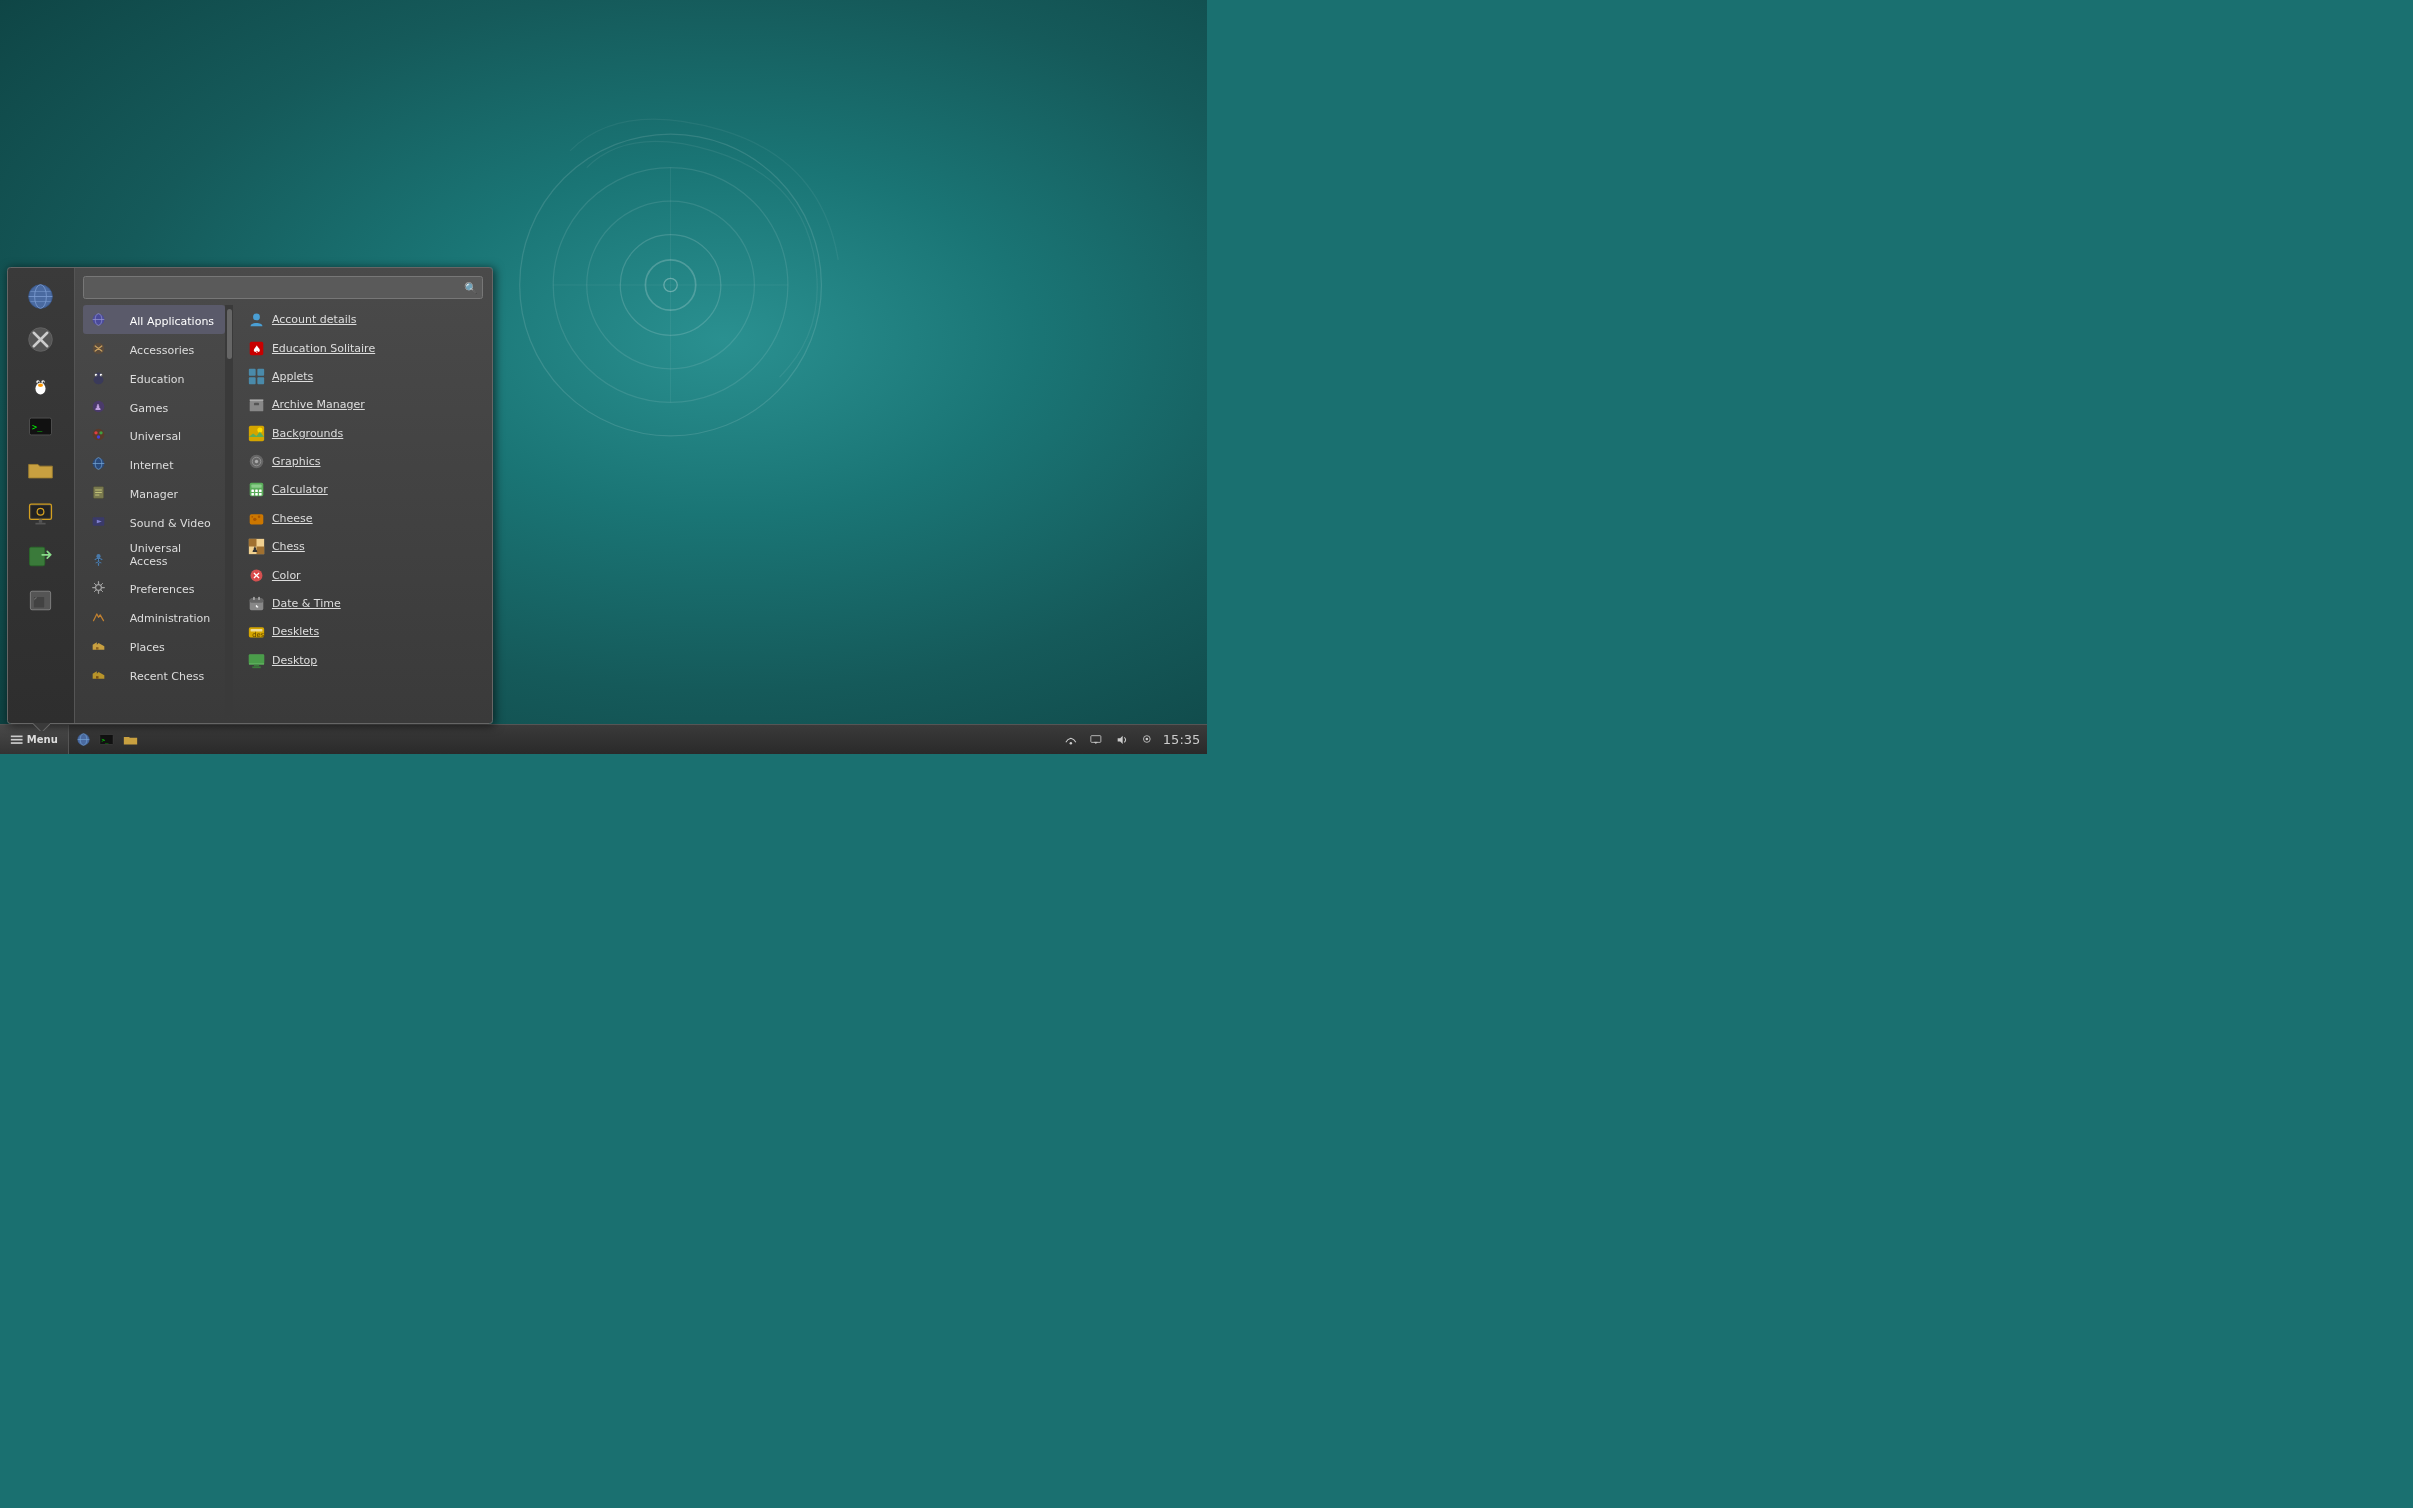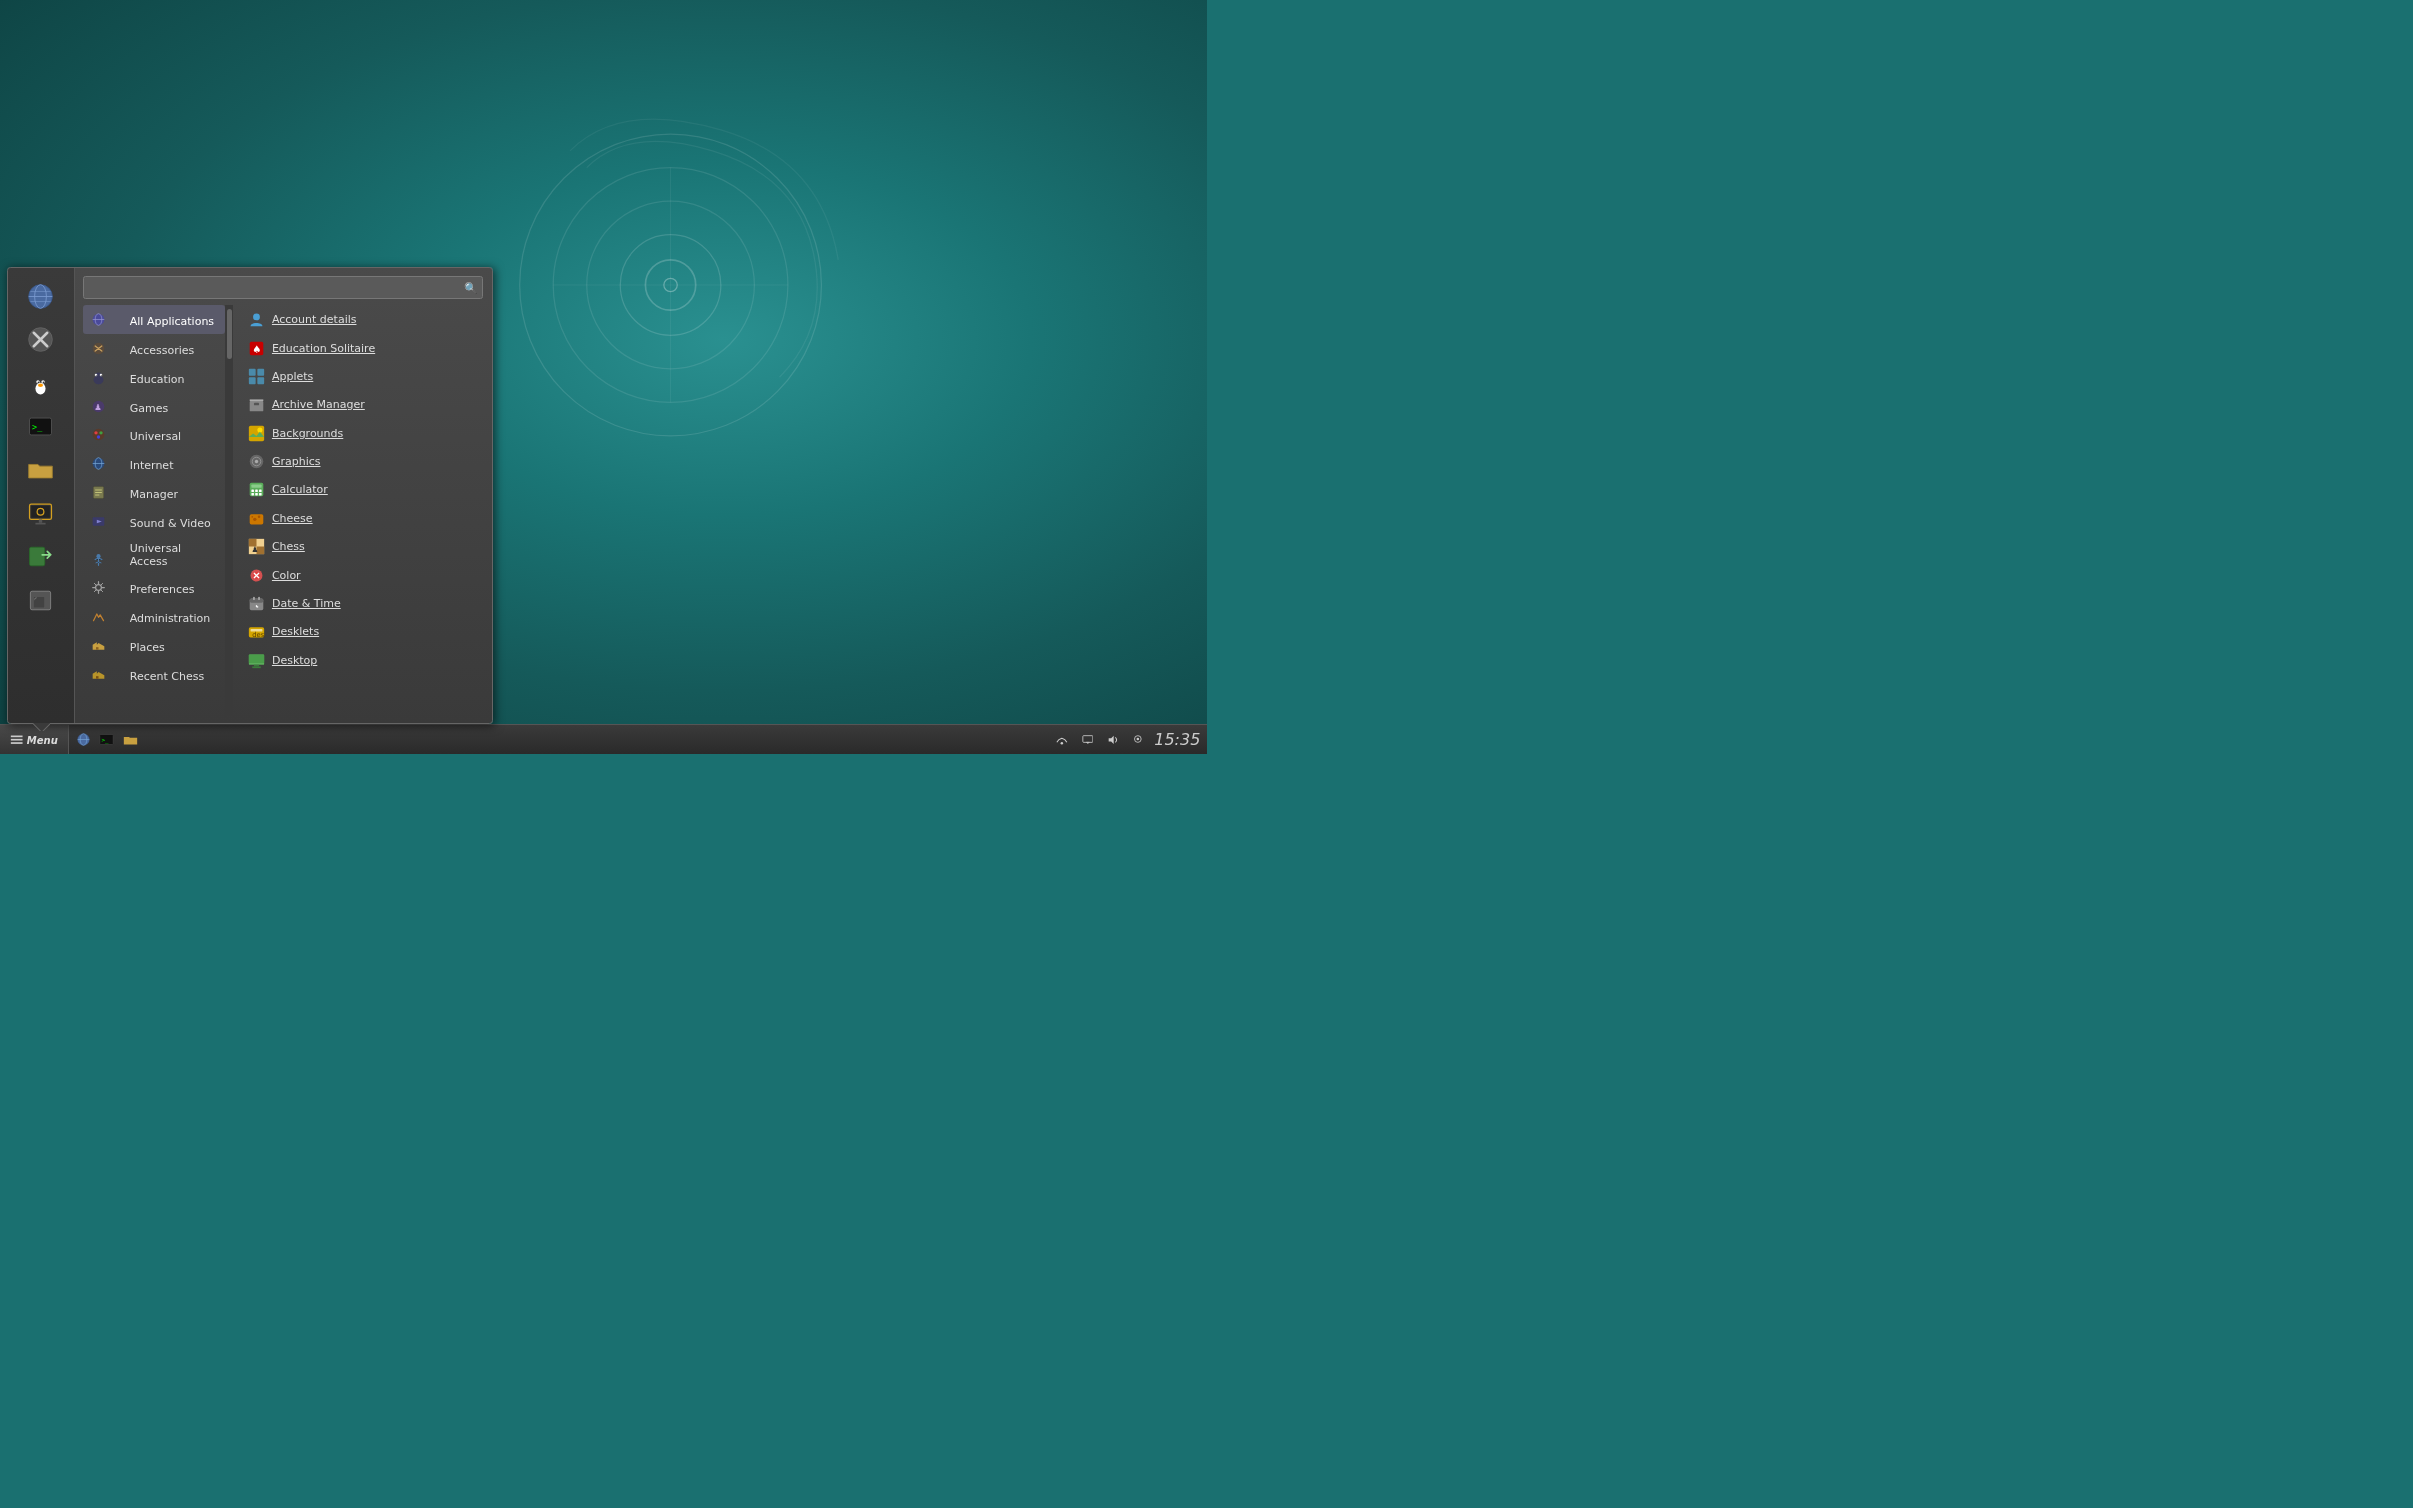--- a/index.html
+++ b/index.html
@@ -23,22 +23,22 @@
     
     .taskbar {
       position: absolute;
       bottom: 0;
       left: 0;
       right: 0;
       height: 30px;
       background: linear-gradient(to bottom, #3a3a3a 0%, #2a2a2a 100%);
       border-top: 0.8px solid #555;
       display: flex;
+      align-items: center;
       z-index: 100;
-      font-style: italic;
     }
 
     .taskbar-menu-btn {
       height: 30px;
       padding: 0 10px;
       background: linear-gradient(to bottom, #4a4a4a, #333);
       border-right: 0.8px solid #555;
       color: #ddd;
       font-size: 10px;
       cursor: pointer;
@@ -770,17 +770,17 @@
             <path d="M10 4 Q13 7 10 10" fill="none" stroke="#ccc" stroke-width="1.2"></path>
           </svg>
       </div>
       <div class="taskbar-icon-btn">
         <svg width="11.7" height="11.7" viewBox="0 0 14 14">
             <circle cx="7" cy="6" r="4" fill="none" stroke="#ccc" stroke-width="1"></circle>
             <circle cx="7" cy="6" r="1.5" fill="#ccc"></circle>
           </svg>
       </div>
     </div>
-    <span style="font-size:16px;color:#ccc;">15:35</span>
+    <span style="font-size:13px;color:#ccc;">15:35</span>
   </div>
 
 </div>
 
 
 </body></html>

